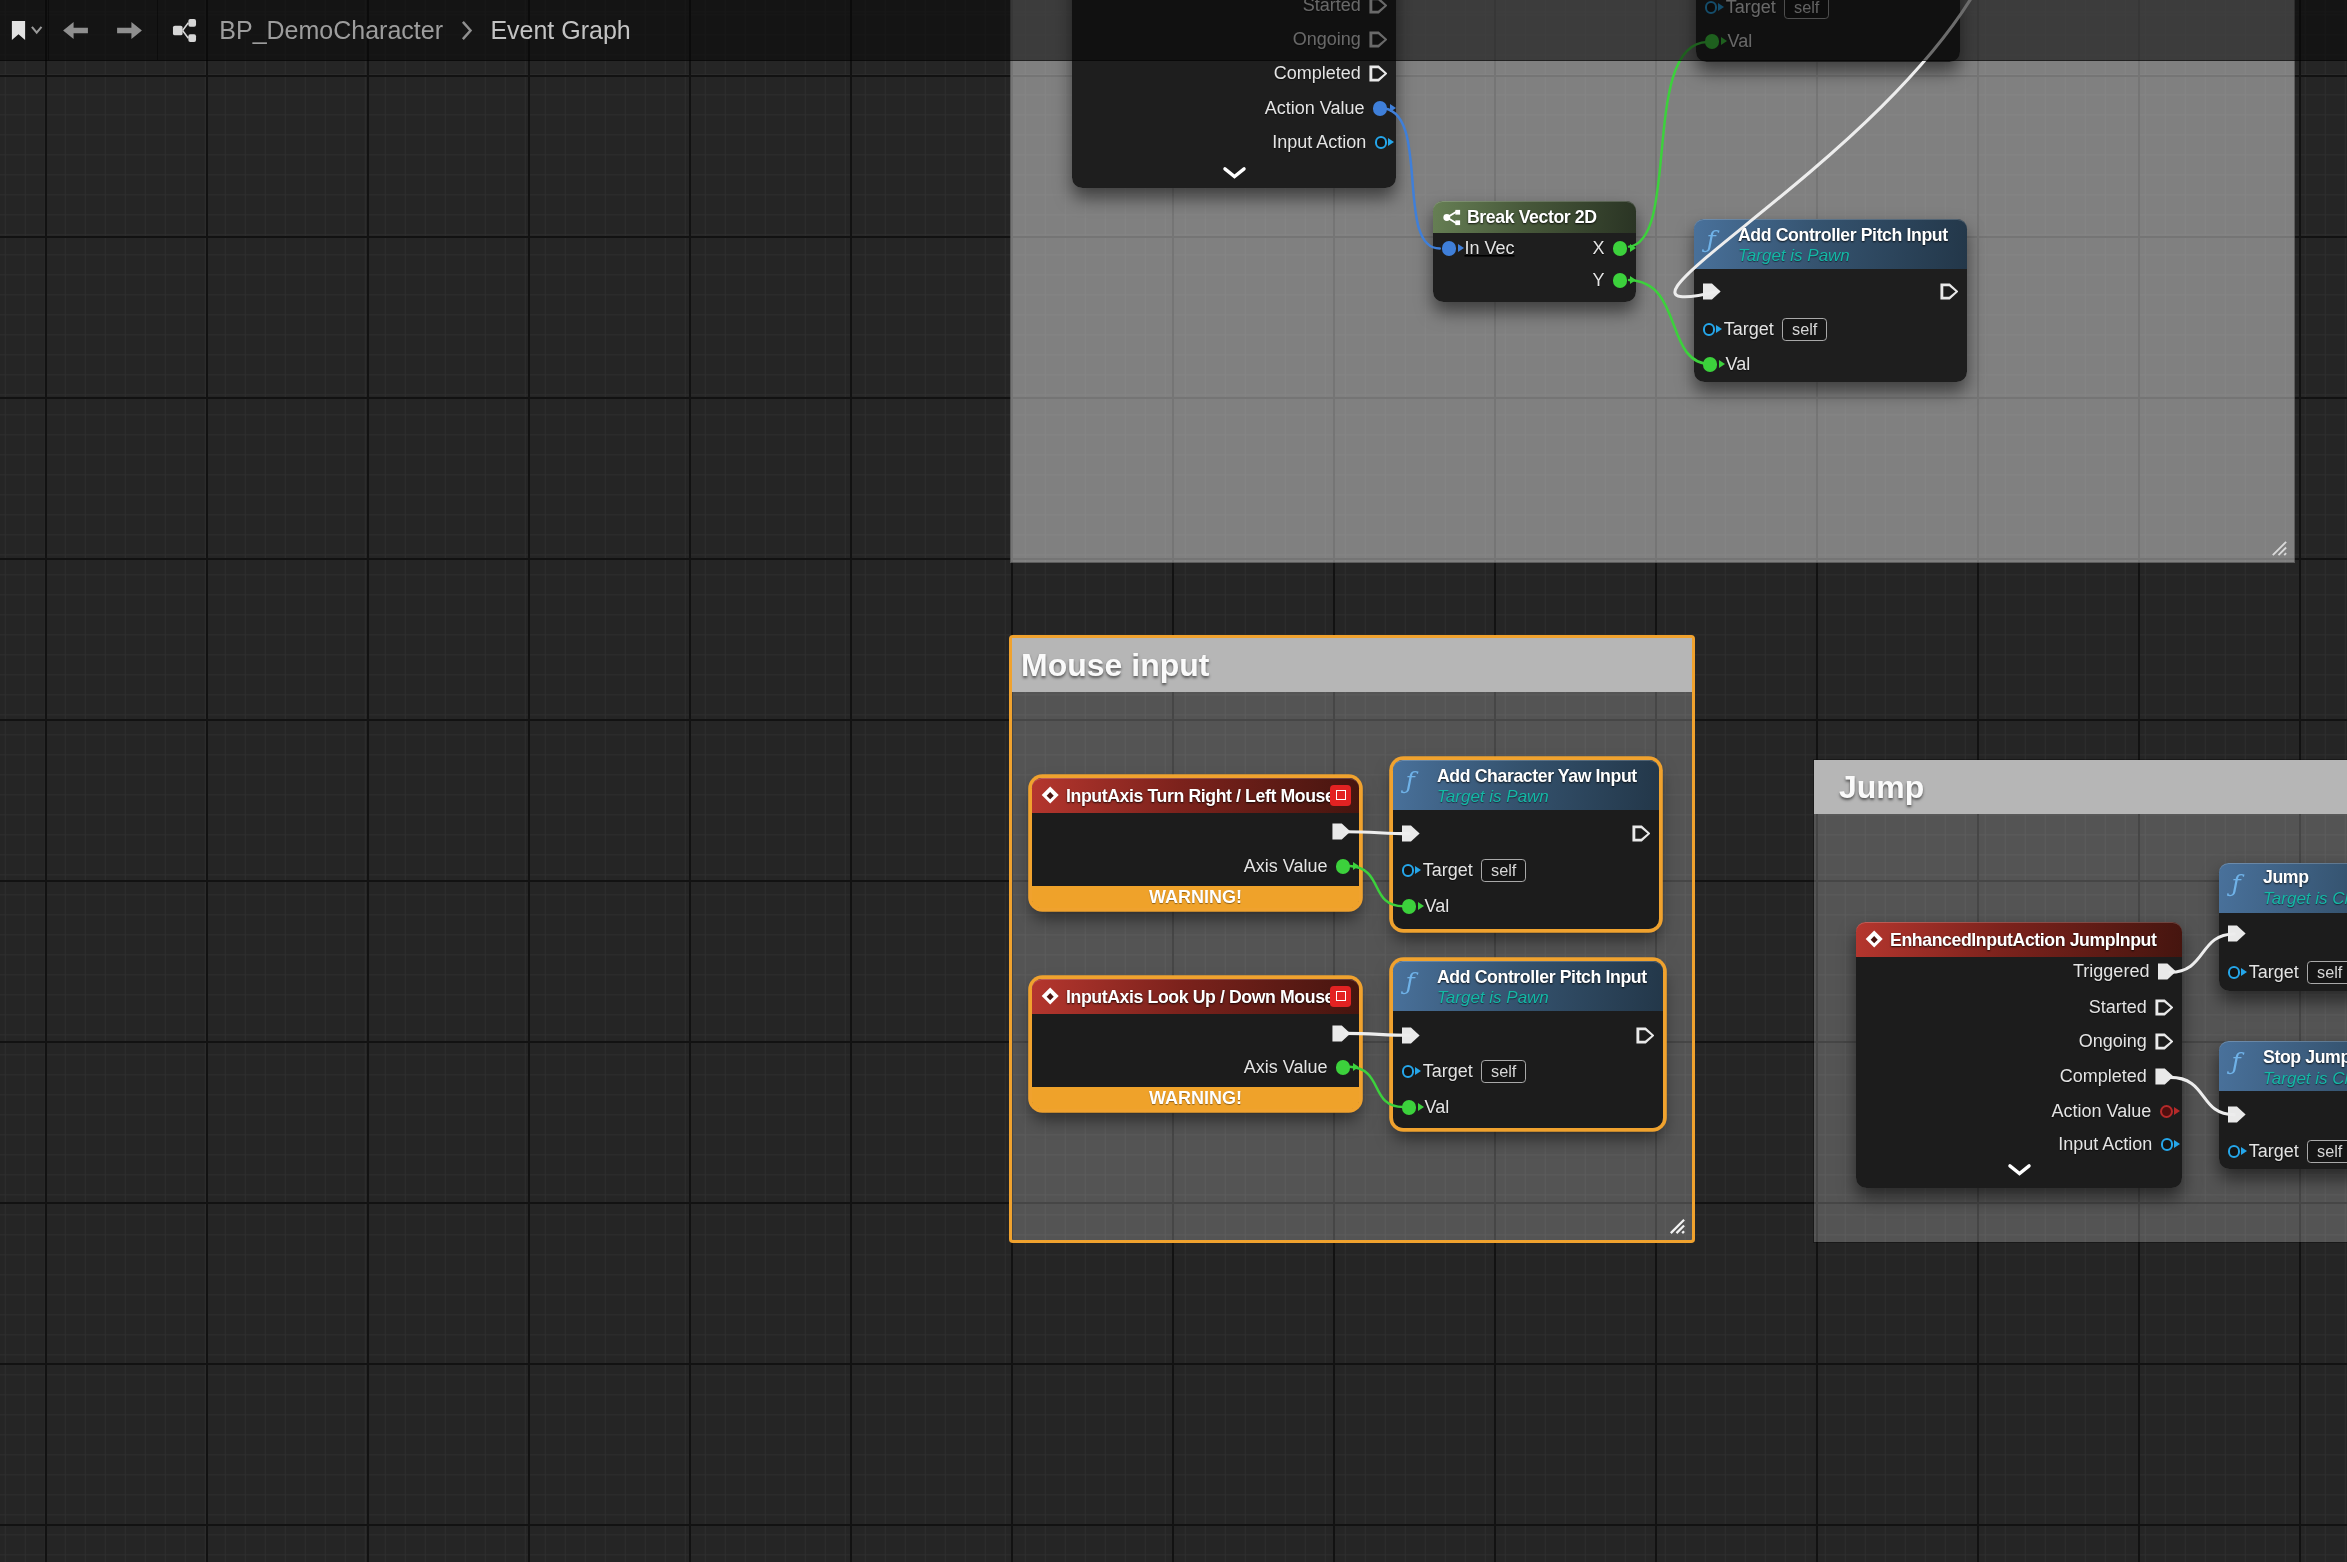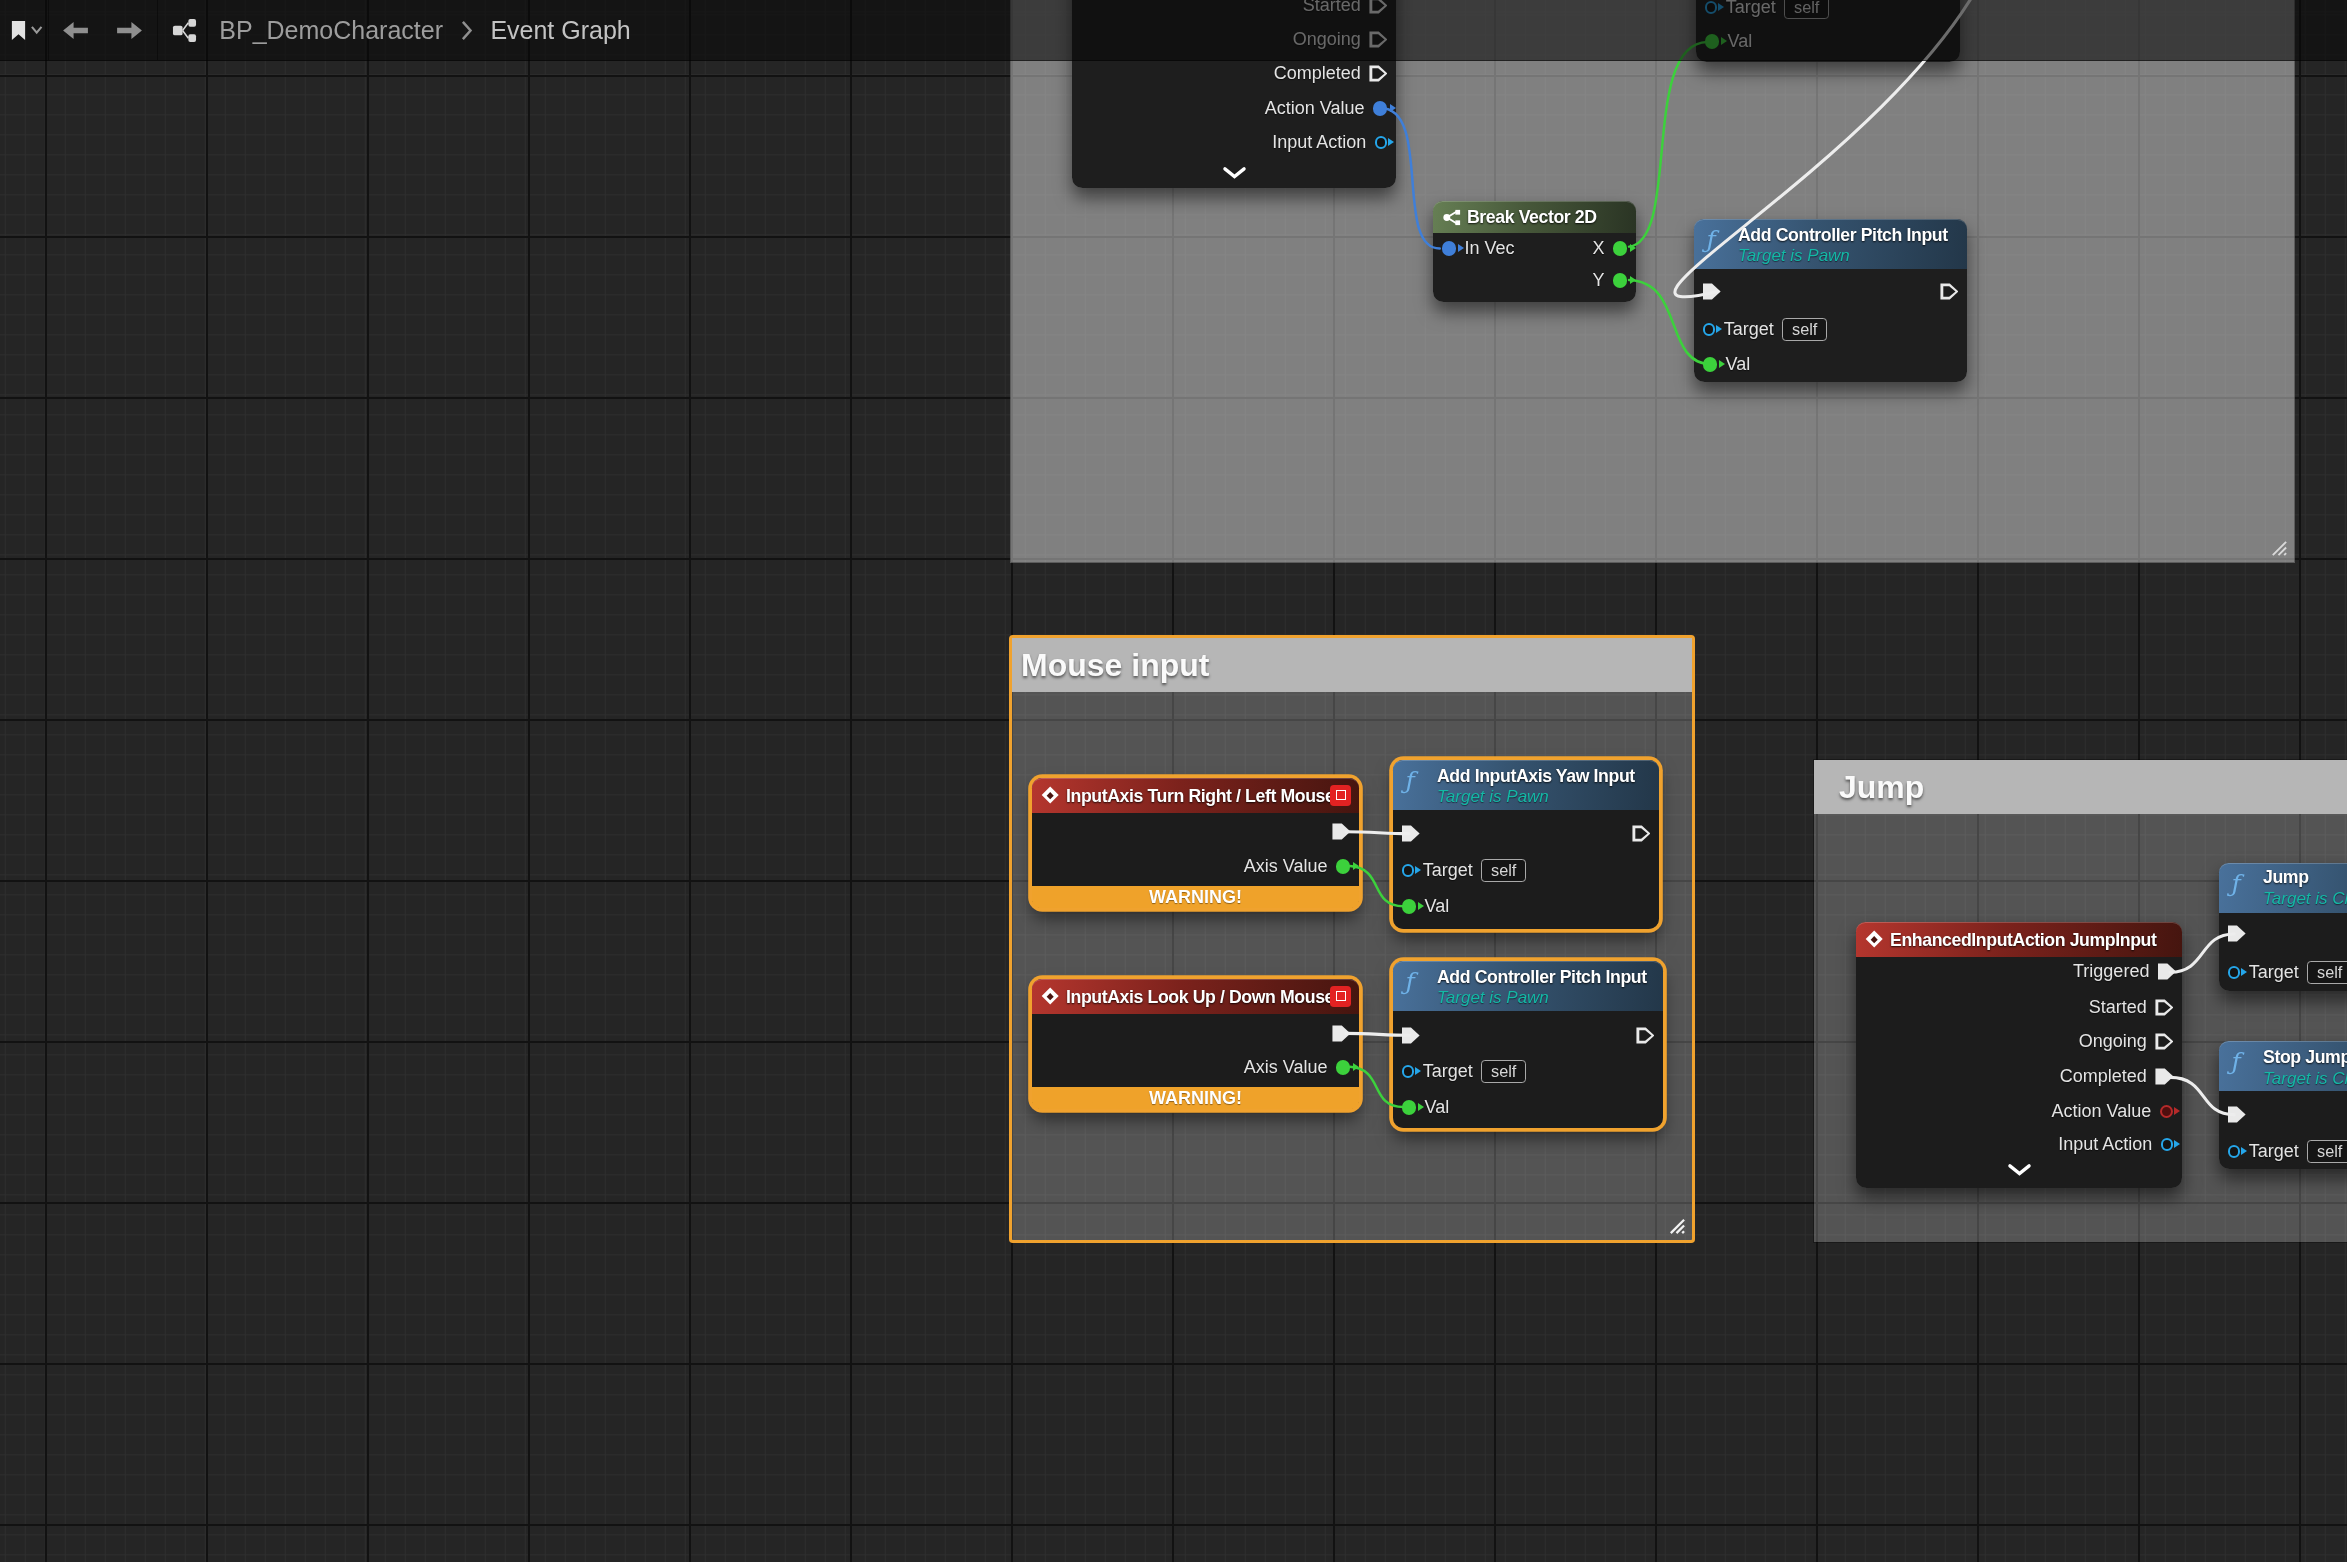--- a/index.html
+++ b/index.html
@@ -133,21 +133,21 @@
 
   <div class="node" style="left:1433px;top:201px;width:203px;height:101px;">
     <div class="hdr hgreen"></div>
     <svg style="position:absolute;left:8.6px;top:6.7px;" width="21" height="19" viewBox="0 0 22 20">
       <circle cx="5" cy="10" r="3.6" fill="#fff"></circle>
       <path d="M7,9 L15,4 M7,11 L15,16" stroke="#fff" stroke-width="2" fill="none"></path>
       <rect x="14" y="2" width="5" height="5" fill="#fff"></rect>
       <rect x="14" y="13" width="5" height="5" fill="#fff"></rect>
     </svg>
     <span class="t1" style="left:34px;top:5.7px;">Break Vector 2D</span>
-    <div class="row" style="left:8.6px;top:35px;">
+    <div class="row" style="left:8.6px;top:35px;text-decoration:underline;">
       <span class="cpin fill c-blue"></span>
       <span class="plabel">In Vec</span>
     </div>
     <div class="row r" style="right:8.6px;top:35px;">
       <span class="cpin fill c-green"></span>
       <span class="plabel">X</span>
     </div>
     <div class="row r" style="right:8.6px;top:67px;">
       <span class="cpin fill c-green"></span>
       <span class="plabel">Y</span>
@@ -201,21 +201,21 @@
       <span class="plabel">Axis Value</span>
     </div>
     <div class="warn">
       <span>WARNING!</span>
     </div>
   </div>
 
   <div class="node selected" style="left:1393px;top:760px;width:266px;height:169px;">
     <div class="hdr hblue"></div>
     <span class="ficon">ƒ</span>
-    <span class="t1" style="left:44px;top:5.7px;">Add InputAxis Yaw Input</span>
+    <span class="t1" style="left:44px;top:5.7px;">Add Character Yaw Input</span>
     <span class="t2" style="left:44px;top:27px;">Target is Pawn</span>
     <div class="row" style="left:8.6px;top:61px;">
       <span class="execp"></span>
     </div>
     <div class="row r" style="right:8.6px;top:61px;">
       <span class="execp hollow"></span>
     </div>
     <div class="row" style="left:8.6px;top:98px;">
       <span class="cpin ring c-objblue"></span>
       <span class="plabel">Target</span>

